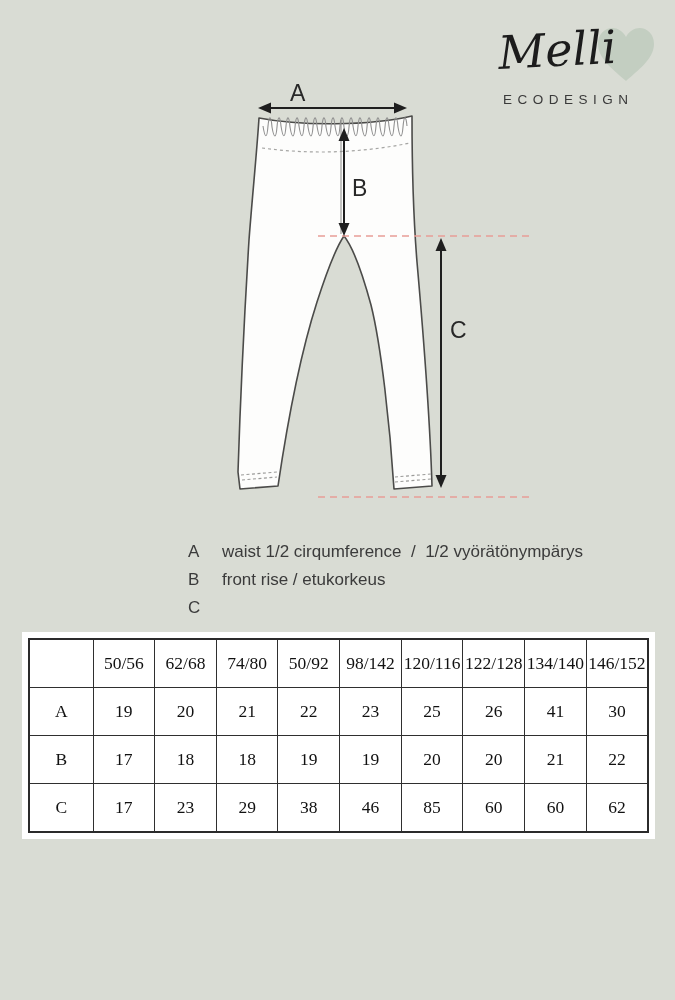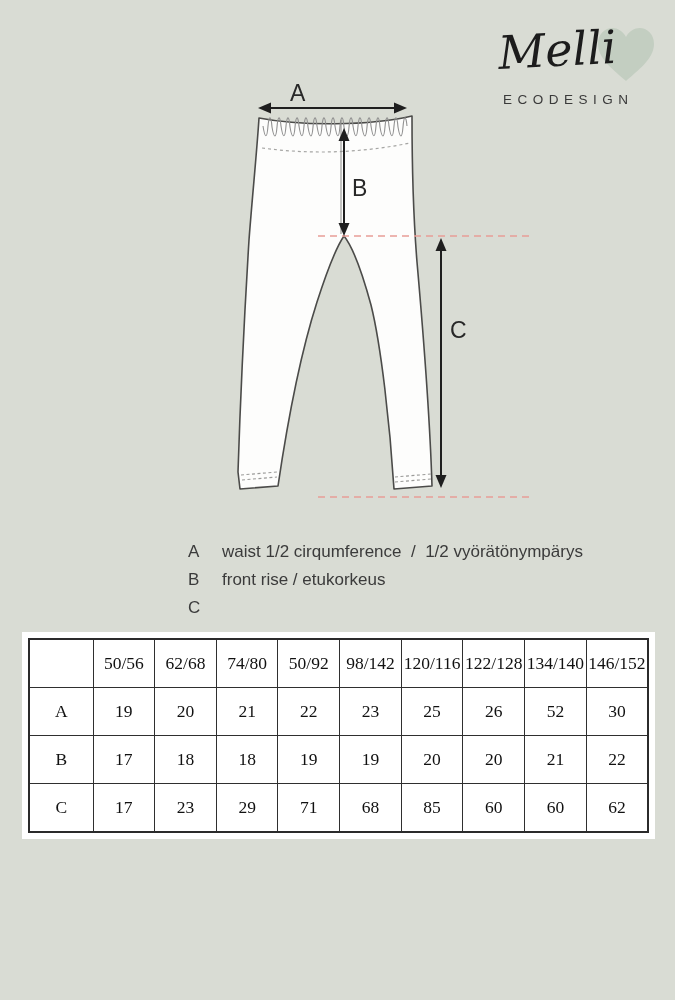--- a/index.html
+++ b/index.html
@@ -176,42 +176,42 @@
     <tbody>
         <tr>
           <th>A</th>
           <td>19</td>
           <td>20</td>
           <td>21</td>
           <td>22</td>
           <td>23</td>
           <td>25</td>
           <td>26</td>
-          <td>52</td>
+          <td>41</td>
           <td>30</td>
         </tr>
         <tr>
           <th>B</th>
           <td>17</td>
           <td>18</td>
           <td>18</td>
           <td>19</td>
           <td>19</td>
           <td>20</td>
           <td>20</td>
           <td>21</td>
           <td>22</td>
         </tr>
         <tr>
           <th>C</th>
           <td>17</td>
           <td>23</td>
           <td>29</td>
-          <td>71</td>
-          <td>68</td>
+          <td>38</td>
+          <td>46</td>
           <td>85</td>
           <td>60</td>
           <td>60</td>
           <td>62</td>
         </tr>
       </tbody>
   </table>
 </div>
 
 </body></html>

